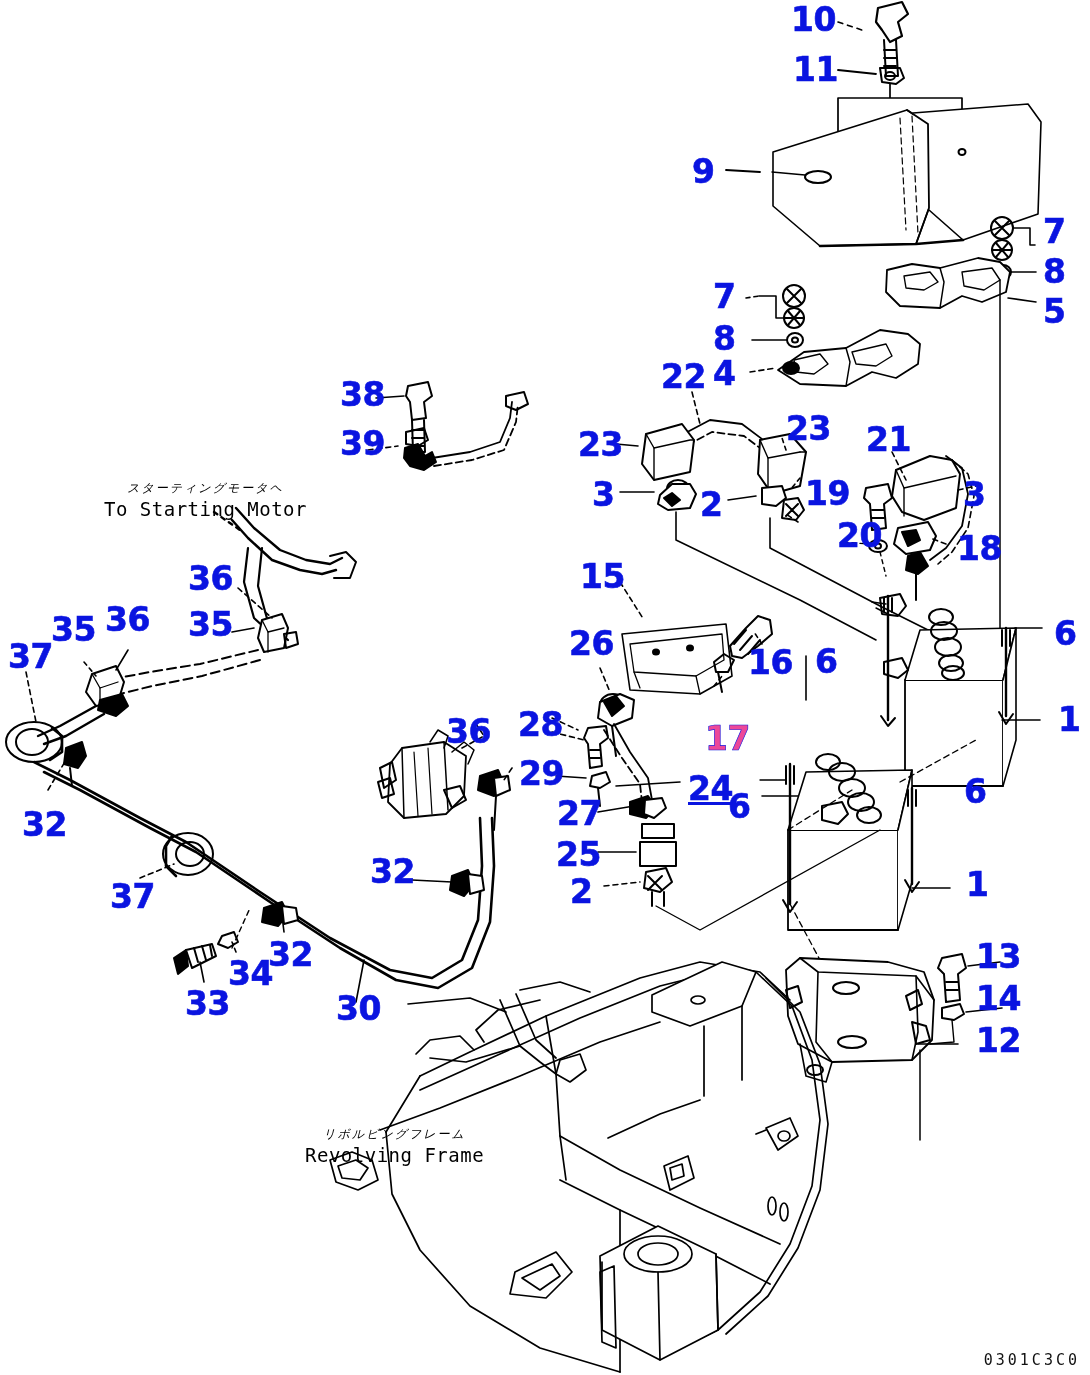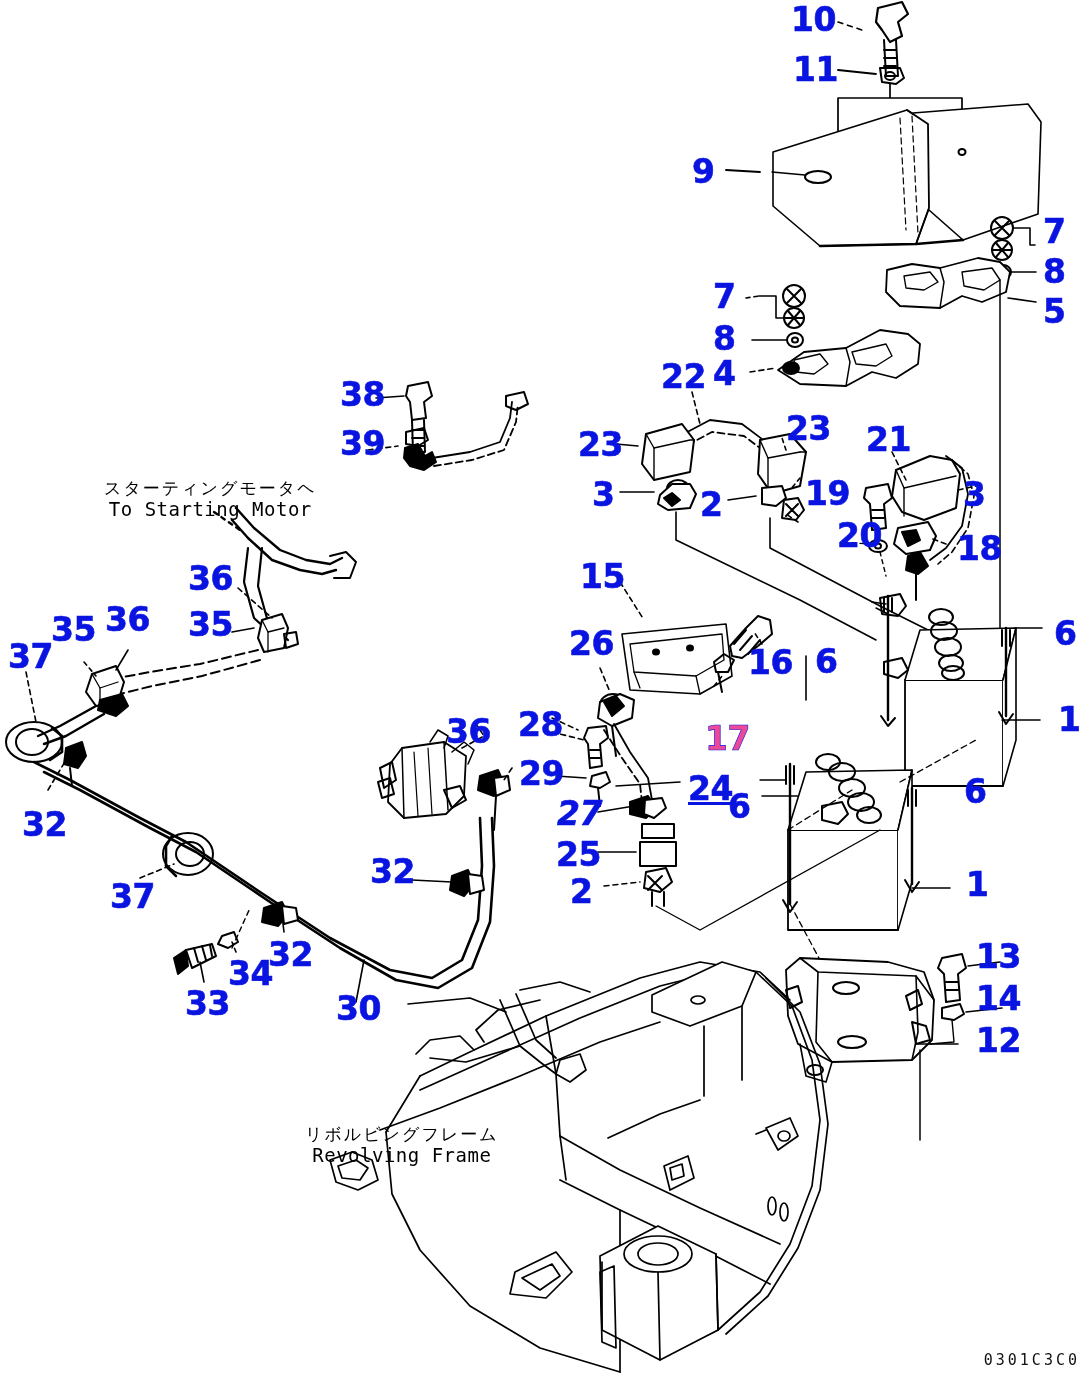--- a/index.html
+++ b/index.html
@@ -33,22 +33,23 @@
     text-align:center;
   }
   .jp-label .en{
     display:block;
     font-family:"DejaVu Sans Mono", monospace;
     font-size:19px;
     letter-spacing:0.5px;
   }
   .jp-label .jp{
     display:block;
-    font-size:17px;
+    font-size:12px;
     letter-spacing:2px;
+    font-style:italic;
   }
   #doccode{
     position:absolute;
     right:10px;
     bottom:6px;
     font-family:"DejaVu Sans Mono", monospace;
     font-size:15px;
     letter-spacing:3px;
     color:#111;
     white-space:nowrap;
@@ -589,21 +590,21 @@
       <div class="callout" style="left: 188px; top: 562px; color: rgb(10, 20, 224);">36</div>
       <div class="callout" style="left: 105px; top: 603px; color: rgb(10, 20, 224);">36</div>
       <div class="callout" style="left: 51px; top: 613px; color: rgb(10, 20, 224);">35</div>
       <div class="callout" style="left: 188px; top: 608px; color: rgb(10, 20, 224);">35</div>
       <div class="callout" style="left: 8px; top: 640px; color: rgb(10, 20, 224);">37</div>
       <div class="callout" style="left: 22px; top: 808px; color: rgb(10, 20, 224);">32</div>
       <div class="callout" style="left: 110px; top: 880px; color: rgb(10, 20, 224);">37</div>
       <div class="callout" style="left: 446px; top: 715px; color: rgb(10, 20, 224);">36</div>
       <div class="callout" style="left: 518px; top: 708px; color: rgb(10, 20, 224);">28</div>
       <div class="callout" style="left: 519px; top: 757px; color: rgb(10, 20, 224);">29</div>
-      <div class="callout" style="left: 557px; top: 797px; color: rgb(10, 20, 224); font-style: italic;">27</div>
+      <div class="callout" style="left: 557px; top: 797px; color: rgb(10, 20, 224);">27</div>
       <div class="callout" style="left: 556px; top: 838px; color: rgb(10, 20, 224);">25</div>
       <div class="callout" style="left: 688px; top: 772px; color: rgb(10, 20, 224); text-decoration: underline;">24</div>
       <div class="callout" style="left: 570px; top: 875px; color: rgb(10, 20, 224);">2</div>
       <div class="callout" style="left: 370px; top: 855px; color: rgb(10, 20, 224);">32</div>
       <div class="callout" style="left: 268px; top: 938px; color: rgb(10, 20, 224);">32</div>
       <div class="callout" style="left: 228px; top: 957px; color: rgb(10, 20, 224);">34</div>
       <div class="callout" style="left: 185px; top: 987px; color: rgb(10, 20, 224);">33</div>
       <div class="callout" style="left: 336px; top: 992px; color: rgb(10, 20, 224);">30</div>
       <div class="callout" style="left: 976px; top: 940px; color: rgb(10, 20, 224);">13</div>
       <div class="callout" style="left: 976px; top: 982px; color: rgb(10, 20, 224);">14</div>

